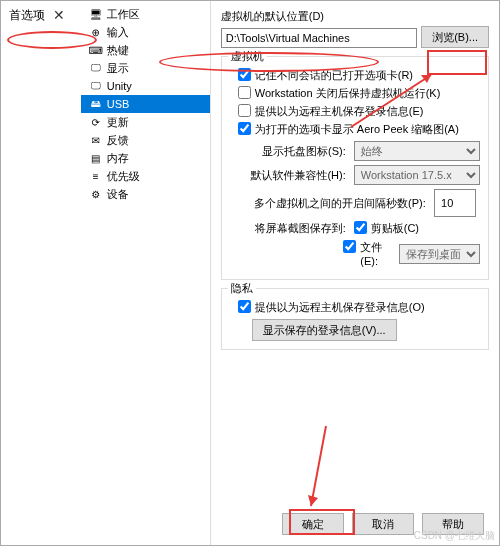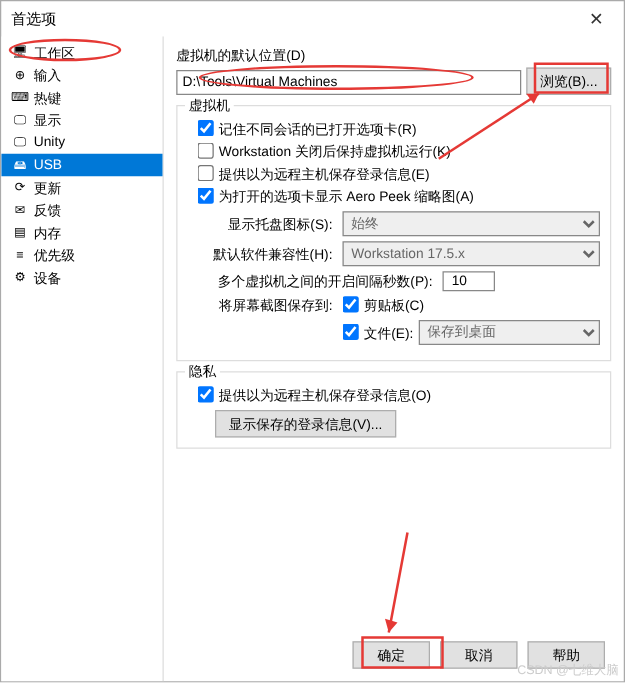--- a/index.html
+++ b/index.html
@@ -1,37 +1,37 @@
 <!DOCTYPE html>
 <html><head>
 <meta charset="utf-8">
 <style>
 *{box-sizing:border-box;margin:0;padding:0}
 body{font-family:"Microsoft YaHei",Tahoma,sans-serif;font-size:11px;background:#f0f0f0;color:#000}
-.window{width:500px;height:546px;background:#fff;border:1px solid #aaa;position:relative;display:flex;flex-direction:column}
+.window{width:500px;height:546px;background:#fff;border:1px solid #aaa;position:relative;display:flex;flex-direction:row}
 .titlebar{height:28px;display:flex;align-items:center;padding:0 8px;font-size:12px}
 .titlebar .close{margin-left:auto;font-size:14px;color:#333;padding:0 8px}
 .body{flex:1;display:flex;overflow:hidden}
 .sidebar{width:130px;border-right:1px solid #ddd;padding:4px 0;background:#fff}
 .sidebar-item{display:flex;align-items:center;padding:1px 8px;gap:4px;height:18px}
 .sidebar-item.sel{background:#0078d7;color:#fff}
 .sidebar-item .icon{width:14px;height:14px;display:flex;align-items:center;justify-content:center;font-size:10px}
 .main{flex:1;padding:6px 10px 50px 10px;overflow:hidden;position:relative}
 .row{display:flex;align-items:flex-end;margin-bottom:4px;gap:4px}
 .label-row{margin:2px 0}
 .input-text{flex:1;height:20px;border:1px solid #888;padding:2px 4px;font-size:11px}
 .btn{height:22px;padding:2px 10px;background:#e1e1e1;border:1px solid #adadad;font-size:11px;cursor:pointer}
 .group{border:1px solid #ddd;padding:8px 8px 8px 8px;margin:8px 0;position:relative}
 .group-title{position:absolute;top:-8px;left:6px;background:#fff;padding:0 3px;font-size:11px}
 .chk{display:flex;align-items:flex-start;gap:4px;margin:3px 0;margin-left:8px}
 .chk input{width:13px;height:13px}
 .form-row{display:flex;align-items:center;margin:4px 0;gap:4px}
 .form-row .lbl{width:120px;text-align:right;padding-right:4px}
 select{height:20px;border:1px solid #888;font-size:11px;padding:1px 2px;color:#666}
-.num{width:42px;height:16px;border:1px solid #888;text-align:center;font-size:11px}
+.num{width:42px;height:28px;border:1px solid #888;text-align:center;font-size:11px}
 .footer{position:absolute;bottom:10px;right:15px;display:flex;gap:8px}
 .footer .btn{width:62px}
 .watermark{position:absolute;bottom:2px;right:4px;font-size:10px;color:#ccc}
 
 .anno{position:absolute;border:2px solid #e53935;pointer-events:none}
 .anno.oval{border-radius:50%}
 .arrow{position:absolute;pointer-events:none}
 </style>
 </head>
 <body>

